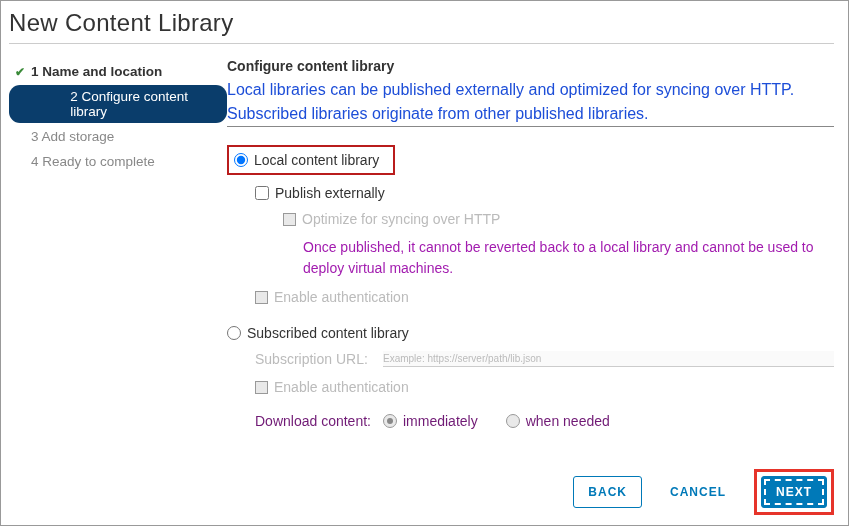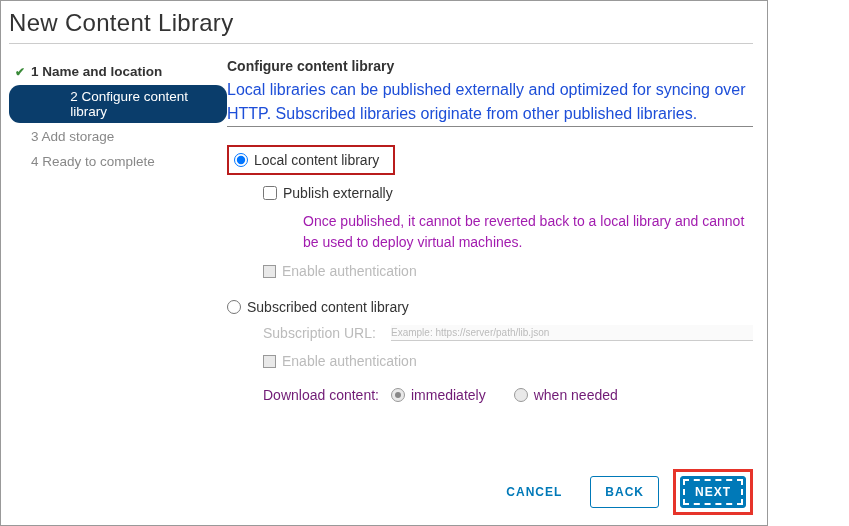--- a/index.html
+++ b/index.html
@@ -4,21 +4,21 @@
 <style>
   * { box-sizing: border-box; }
   body {
     margin: 0;
     font-family: -apple-system, BlinkMacSystemFont, "Segoe UI", Arial, sans-serif;
     font-size: 14px;
     color: #333;
     background: #fff;
   }
   .dialog {
-    width: 768px;
+    width: 849px;
     height: 526px;
     border: 1px solid #999;
     position: relative;
     padding: 8px 14px 0 8px;
   }
   .header {
     font-size: 24px;
     font-weight: 300;
     color: #333;
     padding: 0 0 6px 0;
@@ -90,21 +90,21 @@
     width: 14px; height: 14px;
   }
   .highlight-red {
     border: 2px solid #b91c1c;
     display: inline-flex;
     align-items: center;
     padding: 5px 14px 5px 5px;
     margin-bottom: 10px;
   }
   .highlight-red .radio-row { margin-bottom: 0; }
-  .indent1 { margin-left: 36px; }
+  .indent1 { margin-left: 28px; }
   .indent2 { margin-left: 56px; }
   .disabled-text { color: #bbb; }
   .field-row {
     display: flex;
     align-items: center;
     margin-bottom: 12px;
   }
   .field-label {
     width: 128px;
     color: #bbb;
@@ -228,20 +228,24 @@
           <input type="radio" checked="" style="">
           <span>Local content library</span>
         </label>
       </div>
 
       <label class="check-row indent1">
         <input type="checkbox" style="">
         <span>Publish externally</span>
       </label>
 
+      <div class="check-row indent2 disabled-text">
+        <span class="check-square"></span>
+        <span>Optimize for syncing over HTTP</span>
+      </div>
       <div class="indent2 sub-note" style="margin-left:76px">Once published, it cannot be reverted back to a local library and cannot be used to deploy virtual machines.</div>
 
       <div class="check-row indent1 disabled-text">
         <span class="check-square"></span>
         <span>Enable authentication</span>
       </div>
 
       <div style="height:10px"></div>
 
       <label class="radio-row">
@@ -269,19 +273,19 @@
         </span>
         <span class="dl-option">
           <span class="radio-circle"></span>
           <span>when needed</span>
         </span>
       </div>
     </div>
   </div>
 
   <div class="footer">
+    <button class="btn">BACK</button>
     <button class="btn flat">CANCEL</button>
-    <button class="btn">BACK</button>
     <span class="highlight-next">
       <button class="btn primary">NEXT</button>
     </span>
   </div>
 </div>
 
 </body></html>

